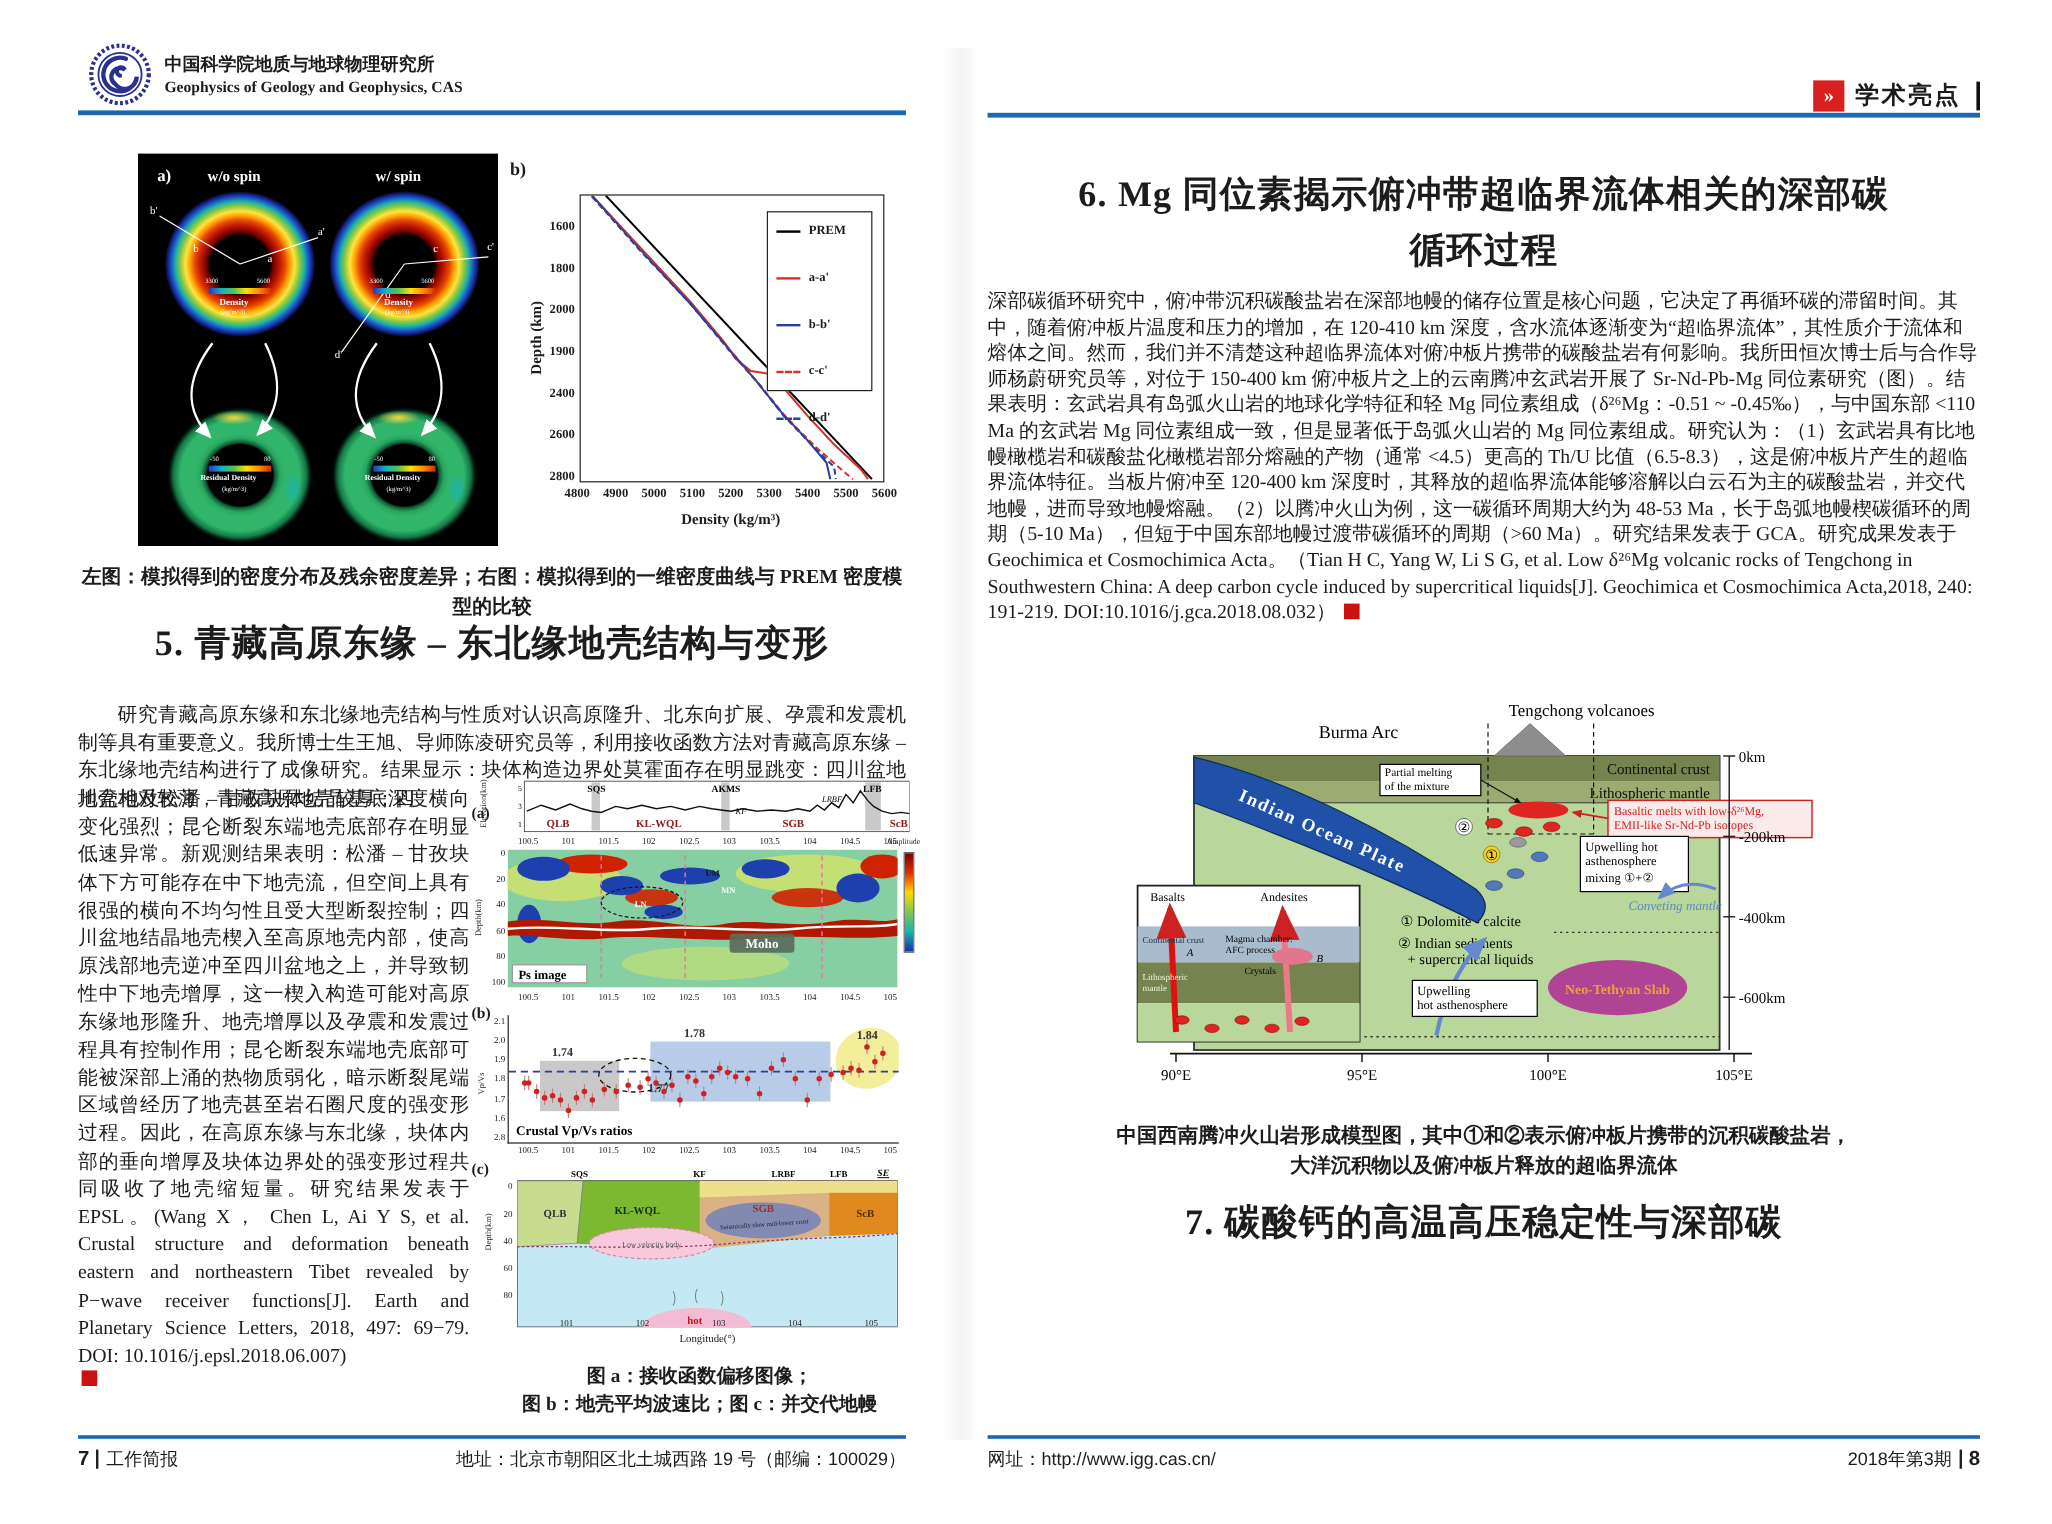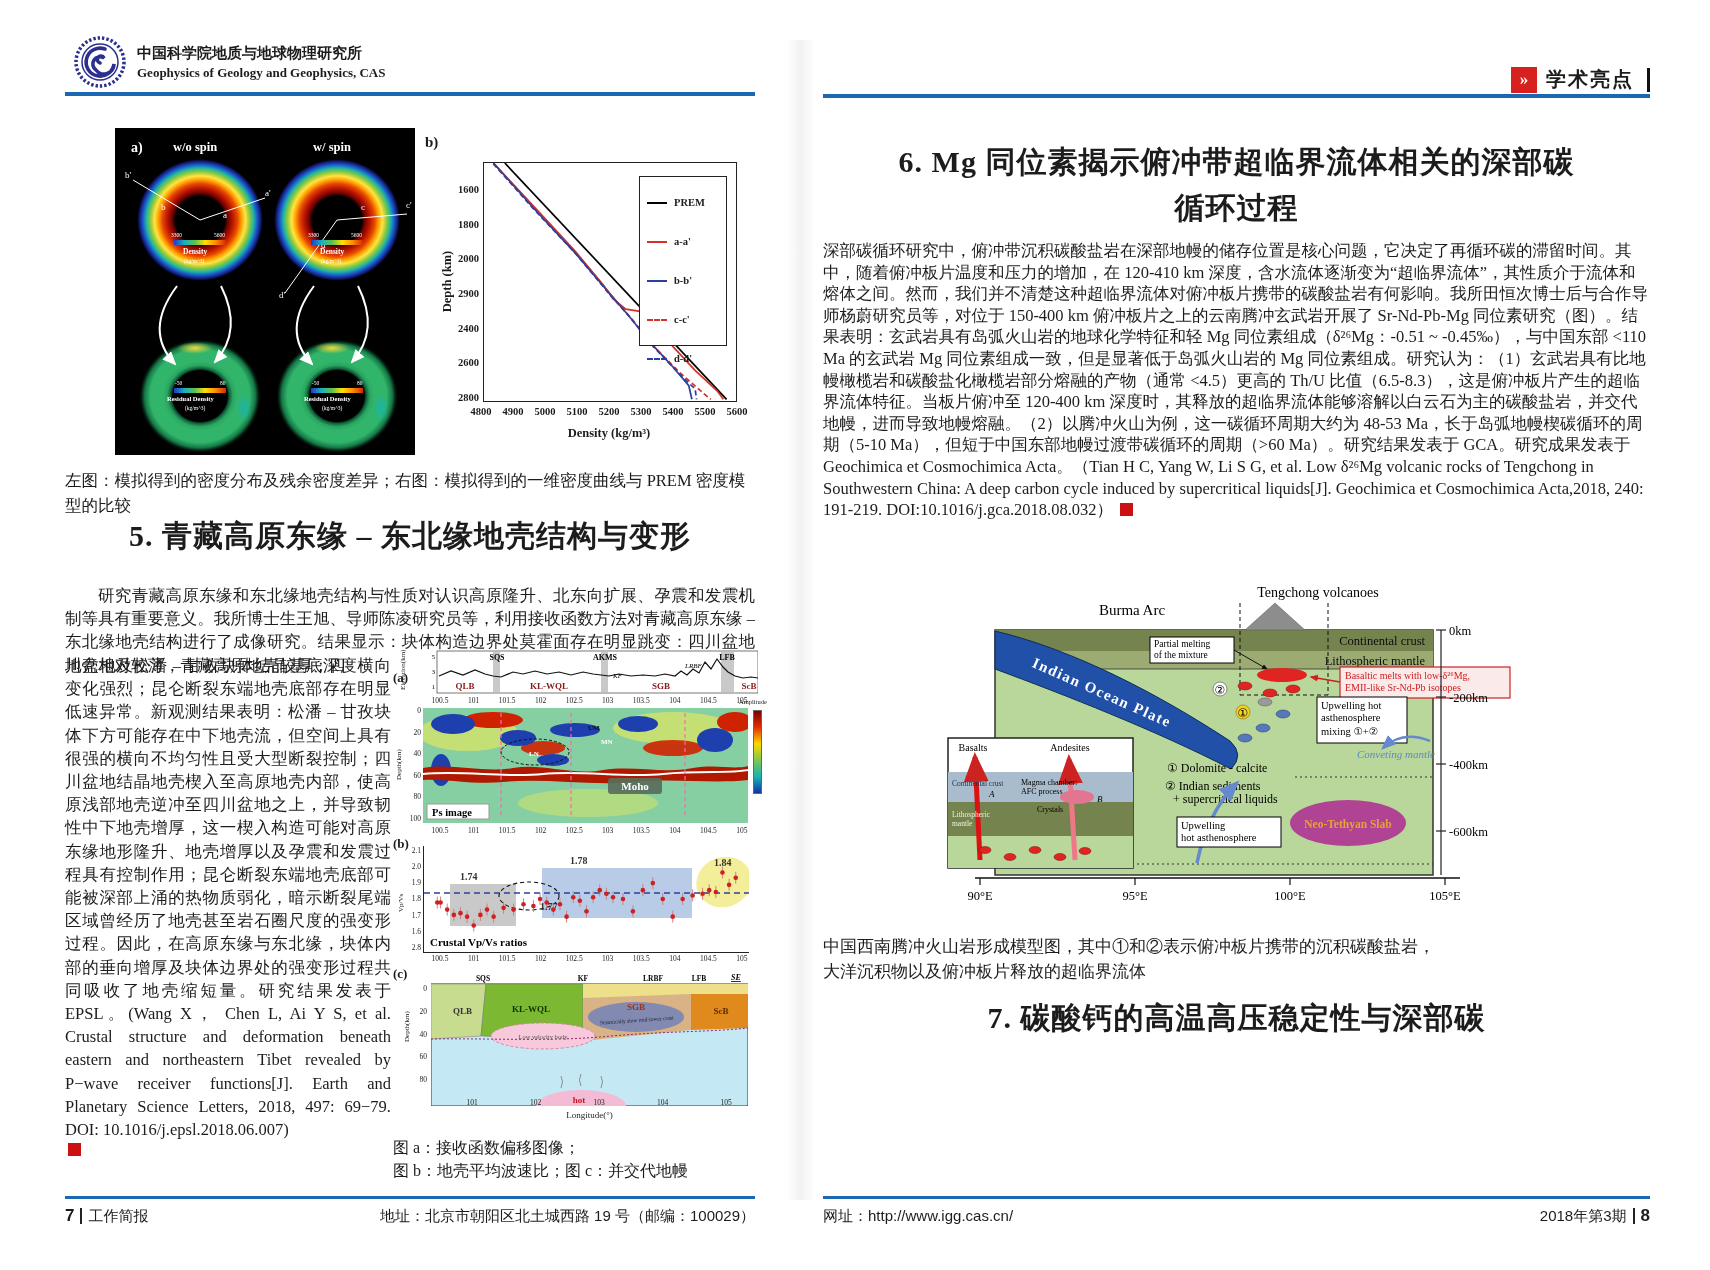--- a/index.html
+++ b/index.html
@@ -18,21 +18,21 @@
             display:flex;align-items:center;justify-content:center;font-size:17px;}
   .tag-text{font-size:20px;font-weight:bold;letter-spacing:2px;}
   .tag-bar{width:3px;height:24px;background:#111;margin-left:4px;}
   
   .sec-title{font-size:30px;font-weight:bold;text-align:center;letter-spacing:1px;}
   .para{font-size:16.5px;text-align:justify;}
   .para.lh-l{line-height:23.2px;}
   .para.lh-r{line-height:21.6px;}
   .indent{text-indent:2em;}
   .endmark{display:inline-block;width:13px;height:13px;background:#cc1111;vertical-align:-1px;margin-left:3px;}
-  .fig-caption{font-weight:normal;font-size:16.5px;line-height:25px;}
+  .fig-caption{font-weight:bold;text-align:center;font-size:16.5px;line-height:25px;}
   
   .footer-row{display:flex;justify-content:space-between;align-items:center;font-size:15px;}
   .pg-num{font-weight:bold;font-size:17px;}
   .foot-bar{display:inline-block;width:2px;height:16px;background:#222;margin:0 6px;vertical-align:-3px;}
   .foot-grp{font-family:"Liberation Sans","DejaVu Sans",sans-serif;}
   
   .panelA{background:#000;}
   .panelA span{position:absolute;color:#fff;}
   .ringHot{position:absolute;border-radius:50%;
     background:radial-gradient(closest-side,#000 0 39%,#6b0000 43%,#b81500 51%,#e84a00 59%,
@@ -45,21 +45,21 @@
   .cbar{position:absolute;height:4.5px;
     background:linear-gradient(to right,#2038c8,#18b0c0,#58c24e,#ffe000,#ff8c00,#d42a00);}
   .fsm{font-size:5.5px;} .fmd{font-size:7.5px;font-weight:bold;}
   
   .plot{border:1.6px solid #222;background:#fff;}
   .ticks-x{display:flex;justify-content:space-between;font-size:10.5px;font-weight:bold;}
   .ticks-x span{width:36px;text-align:center;}
   .ticks-y{display:flex;flex-direction:column;justify-content:space-between;font-size:10.5px;font-weight:bold;text-align:right;}
   .axlab{font-weight:bold;font-size:12.5px;text-align:center;}
   .vrot{transform:rotate(-90deg);transform-origin:center;white-space:nowrap;}
-  .legend{border:1.6px solid #222;background:#fff;display:flex;flex-direction:column;justify-content:space-evenly;padding:20px 7px;gap:28px;}
+  .legend{border:1.6px solid #222;background:#fff;display:flex;flex-direction:column;justify-content:space-evenly;padding:10px 7px;gap:28px;}
   .lrow{display:flex;align-items:center;gap:7px;font-size:10.5px;font-weight:bold;}
   .ls{width:20px;height:0;border-top:2.2px solid #000;}
   .ls.red{border-color:#d23227;} .ls.blue{border-color:#2b3f9e;} .ls.dash{border-top-style:dashed;}
   
   .ticks-xs{display:flex;justify-content:space-between;font-size:7.5px;}
   .ticks-xs span{width:22px;text-align:center;}
   .ticks-ys{display:flex;flex-direction:column;justify-content:space-between;font-size:7.5px;text-align:right;}
   .plabel{font-weight:bold;font-size:13px;}
   .tiny-rot{font-size:7px;transform:rotate(-90deg);transform-origin:left top;white-space:nowrap;}
   .ampbar{background:linear-gradient(to bottom,#7a0000,#e03000,#ffd800,#7ec850,#18b2b2,#1133aa);}
@@ -142,21 +142,21 @@
     <span class="fsm" style="left:207px;top:277px">(kg/m^3)</span>
   </div>
 
   <div class="abs" style="left:425px;top:134px;width:332px;height:322px">
     <span class="abs" style="left:0;top:0;font-weight:bold;font-size:15px">b)</span>
     <span class="abs vrot axlab" style="left:-18px;top:140px;width:80px">Depth (km)</span>
     <div class="abs ticks-y" style="left:22px;top:50px;width:32px;height:219px">
         <span>1600</span>
         <span>1800</span>
         <span>2000</span>
-        <span>2900</span>
+        <span>1900</span>
         <span>2400</span>
         <span>2600</span>
         <span>2800</span>
       </div>
     <div class="abs plot" style="left:58px;top:28px;width:252px;height:238px">
       <svg id="density-lines" width="252" height="238" viewBox="0 0 252 238" preserveAspectRatio="none">
           <polyline points="20.8,0.0 242.6,236.3" fill="none" stroke="#000000" stroke-width="1.7"></polyline>
           <polyline points="9.4,0.0 50.4,44.2 91.3,88.4 119.7,122.4 129.1,136.0 141.8,146.2 163.8,149.6 170.1,161.5 189.0,183.6 211.1,207.4 233.1,227.8 239.4,236.3" fill="none" stroke="#d23227" stroke-width="1.7"></polyline>
           <polyline points="9.4,0.0 50.4,45.9 91.3,90.1 126.0,130.9 144.9,153.0 166.9,180.2 189.0,204.0 204.8,222.7 207.9,236.3" fill="none" stroke="#2b3f9e" stroke-width="1.7"></polyline>
           <polyline points="9.4,0.8 52.0,46.8 92.9,90.9 127.6,132.6 148.1,156.4 170.1,183.6 195.3,209.1 220.5,231.2 226.8,236.3" fill="none" stroke="#d23227" stroke-width="1.7" stroke-dasharray="5 3"></polyline>

